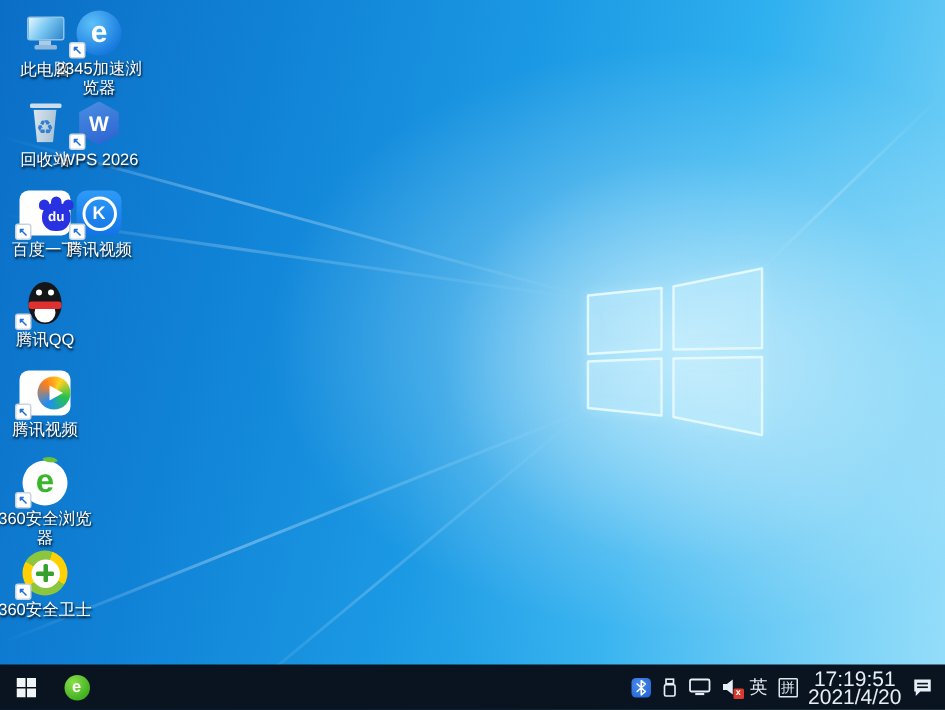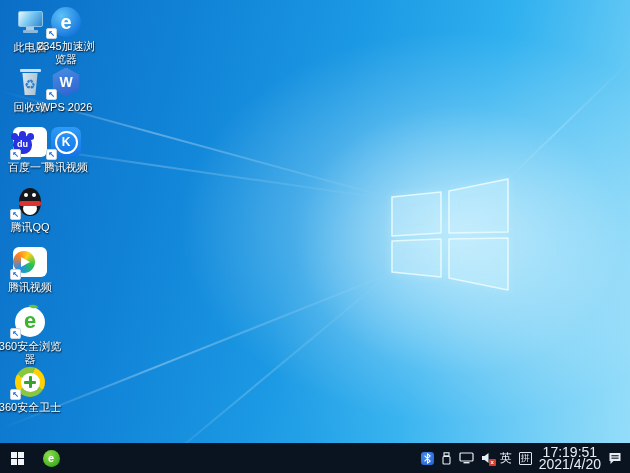--- a/index.html
+++ b/index.html
@@ -48,21 +48,21 @@
   .art-bin{flex-direction:column;}
   .bin-lid{width:21px;height:3px;background:#cddded;border-radius:1px;margin-bottom:1px;}
   .bin{width:19px;height:22px;background:linear-gradient(100deg,#dde9f2,#9fb9cc);
        clip-path:polygon(10% 0,90% 0,78% 100%,22% 100%);
        display:flex;align-items:center;justify-content:center;color:#2e7fd0;font-size:13px;}
 
   .hexwps{width:30px;height:29px;clip-path:polygon(50% 0,94% 25%,94% 75%,50% 100%,6% 75%,6% 25%);
       background:linear-gradient(160deg,#4a90e2,#2a5fd0);color:#fff;font-weight:bold;font-size:14px;
       display:flex;align-items:center;justify-content:center;}
 
-  .sqwhite{width:40px;height:30px;background:#fff;border-radius:6px;display:flex;align-items:center;justify-content:flex-start;}
+  .sqwhite{width:40px;height:30px;background:#fff;border-radius:6px;display:flex;align-items:center;justify-content:flex-end;}
   .paw{width:19px;height:19px;background:#2932e1;border-radius:50% 50% 46% 46%;margin-top:4px;
        color:#fff;font-size:9px;font-weight:bold;display:flex;align-items:center;justify-content:center;
        box-shadow:-8px -8px 0 -6px #2932e1,8px -8px 0 -6px #2932e1,0 -10px 0 -6px #2932e1;}
 
   .sqkugou{width:30px;height:30px;border-radius:7px;background:linear-gradient(180deg,#2e9bf7,#1273e6);
        display:flex;align-items:center;justify-content:center;}
   .kring{width:19px;height:19px;border:2px solid #fff;border-radius:50%;color:#fff;font-weight:bold;font-size:12px;
        display:flex;align-items:center;justify-content:center;}
 
   .qq-body{position:relative;width:22px;height:28px;background:#14161a;border-radius:50% 50% 46% 46%;}

